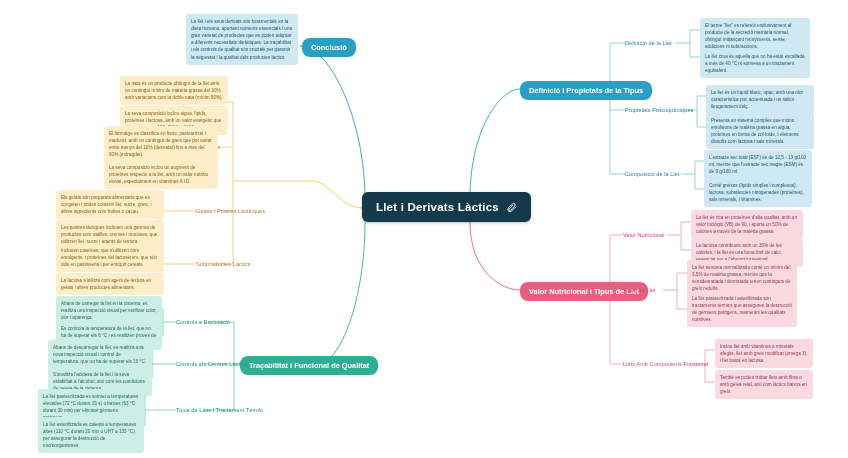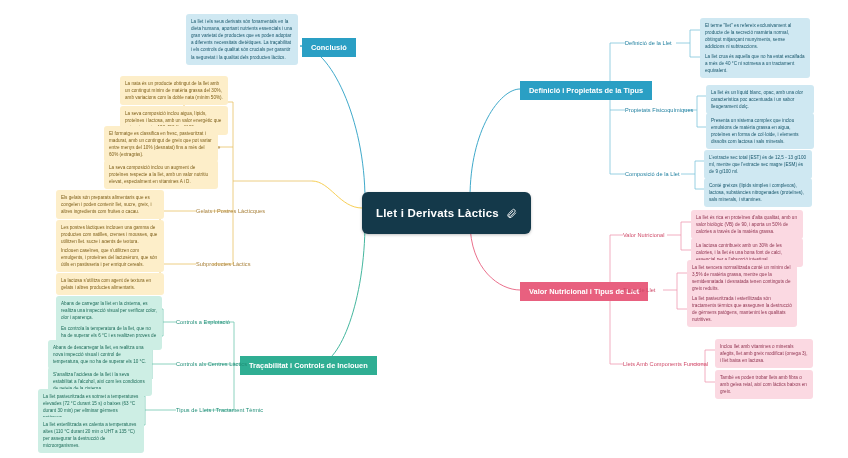--- a/index.html
+++ b/index.html
@@ -16,33 +16,33 @@
   }
   #wires { position: absolute; inset: 0; width: 848px; height: 458px; pointer-events: none; }
 
   .node { position: absolute; }
 
   
   .root {
     background: #14394a;
     color: #ffffff;
     border-radius: 6px;
-    padding: 15px 14px;
+    padding: 9px 14px;
     font-size: 11.5px;
     font-weight: bold;
     letter-spacing: .2px;
     display: flex; align-items: center; gap: 7px;
     white-space: nowrap;
     box-shadow: 0 1px 3px rgba(0,0,0,.25);
   }
   .clip-icon { display:inline-block; width:11px; height:11px; opacity:.95; }
 
   
   .branch {
-    border-radius: 0;
+    border-radius: 8px;
     padding: 5px 9px;
     font-size: 7.4px;
     font-weight: bold;
     white-space: nowrap;
     color: #ffffff;
     text-align: center;
   }
   .branch.blue   { background: #2a9fc4; }
   .branch.pink   { background: #e8607f; }
   .branch.teal   { background: #2fae93; }
@@ -196,21 +196,21 @@
   <div class="node leaf amber" style="left:104px; top:160px; width:114px;">La seva composició inclou un augment de proteïnes respecte a la llet, amb un valor nutritiu elevat, especialment en vitamines A i D.</div>
 
   <div class="node sub amber" style="left:196px; top:208px;">Gelats i Postres Làcticques</div>
   <div class="node leaf amber" style="left:56px; top:190px; width:108px;">Els gelats són preparats alimentaris que es congelen i poden contenir llet, sucre, greix, i altres ingredients com fruites o cacau.</div>
   <div class="node leaf amber" style="left:56px; top:220px; width:108px;">Les postres làctiques inclouen una gamma de productes com natilles, cremes i mousses, que utilitzen llet, sucre i agents de textura.</div>
 
   <div class="node sub amber" style="left:196px; top:261px;">Subproductes Làctics</div>
   <div class="node leaf amber" style="left:56px; top:243px; width:108px;">Inclouen caseïnes, que s'utilitzen com emulgents, i proteïnes del lactosèrum, que són útils en pastisseria i per enriquir cereals.</div>
   <div class="node leaf amber" style="left:56px; top:273px; width:108px;">La lactosa s'utilitza com agent de textura en gelats i altres productes alimentaris.</div>
 
-  <div class="node branch teal" style="left:240px; top:356px;">Traçabilitat i Controls de Inclouen</div>
+  <div class="node branch teal" style="left:240px; top:356px;">Traçabilitat i Funcional de Qualitat</div>
 
   <div class="node sub teal" style="left:176px; top:319px;">Controls a Explotació</div>
   <div class="node leaf teal" style="left:56px; top:296px; width:106px;">Abans de carregar la llet en la cisterna, es realitza una inspecció visual per verificar color, olor i aparença.</div>
   <div class="node leaf teal" style="left:56px; top:321px; width:106px;">Es controla la temperatura de la llet, que no ha de superar els 6 °C i es realitzen proves de detecció de residus d'antibiòtics.</div>
 
   <div class="node sub teal" style="left:176px; top:361px;">Controls als Centres Làctics</div>
   <div class="node leaf teal" style="left:48px; top:340px; width:104px;">Abans de descarregar la llet, es realitza una nova inspecció visual i control de temperatura, que no ha de superar els 10 °C.</div>
   <div class="node leaf teal" style="left:48px; top:367px; width:104px;">S'analitza l'acidesa de la llet i la seva estabilitat a l'alcohol, així com les condicions de neteja de la cisterna.</div>
 
   <div class="node sub teal" style="left:176px; top:407px;">Tipus de Llets i Tractament Tèrmic</div>

